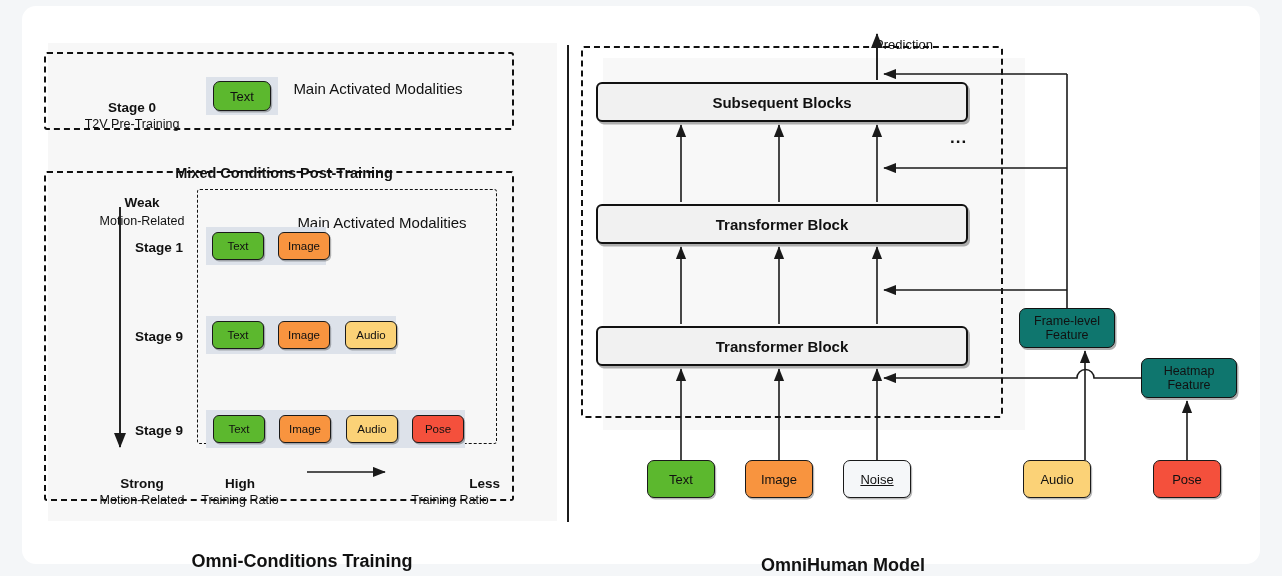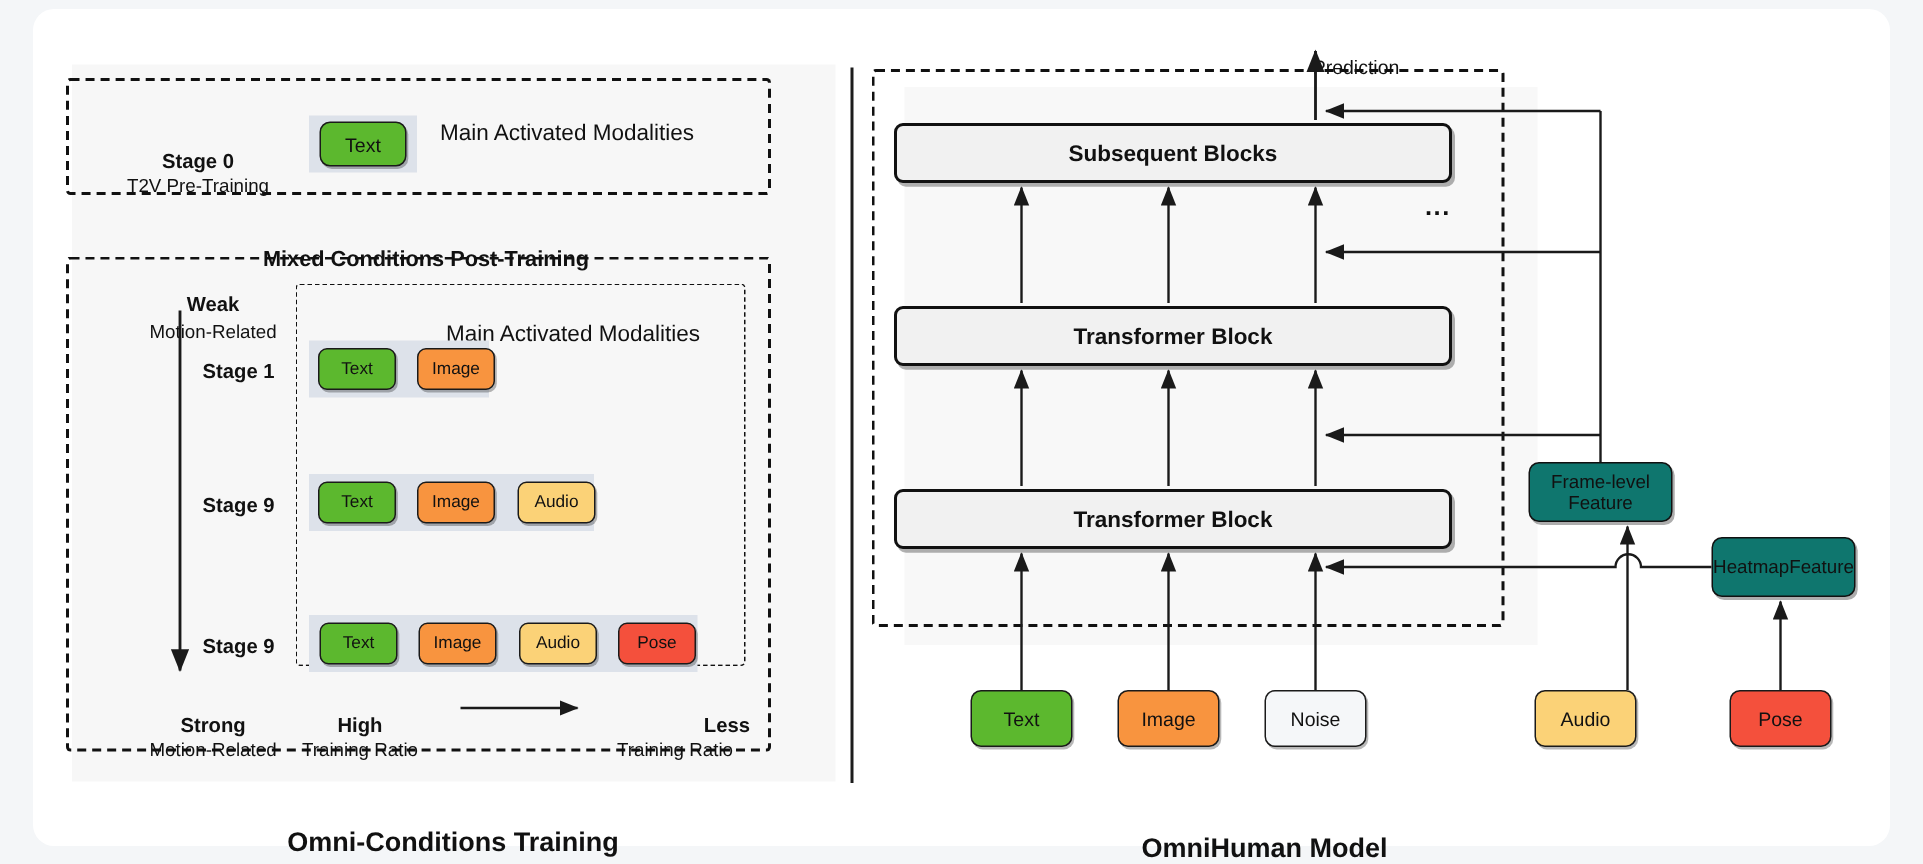--- a/index.html
+++ b/index.html
@@ -116,28 +116,28 @@
   <div class="blockbar" style="left:574px;top:76px;width:372px;height:40px;">Subsequent Blocks</div>
   <div class="blockbar" style="left:574px;top:198px;width:372px;height:40px;">Transformer Block</div>
   <div class="blockbar" style="left:574px;top:320px;width:372px;height:40px;">Transformer Block</div>
 
   <div class="txt b" style="left:928px;top:122px;font-size:17px;letter-spacing:1px;">...</div>
 
   <div class="node shadow" style="left:997px;top:302px;width:96px;height:40px;flex-direction:column;">
     <span>Frame-level</span>
     <span>Feature</span>
   </div>
-  <div class="node shadow" style="left:1119px;top:352px;width:96px;height:40px;flex-direction:row;">
+  <div class="node shadow" style="left:1119px;top:352px;width:96px;height:40px;flex-direction:column;">
     <span>Heatmap</span>
     <span>Feature</span>
   </div>
 
   <div class="mod big" style="left:625px;top:454px;width:68px;height:38px;background:#5cb82e;">Text</div>
   <div class="mod big" style="left:723px;top:454px;width:68px;height:38px;background:#f8943f;">Image</div>
-  <div class="mod big" style="left:821px;top:454px;width:68px;height:38px;background:#f5f7f9;">Noise</div>
+  <div class="mod big" style="left:821px;top:454px;width:68px;height:38px;background:#f5f7f9;text-decoration:underline;">Noise</div>
   <div class="mod big" style="left:1001px;top:454px;width:68px;height:38px;background:#fbd277;">Audio</div>
   <div class="mod big" style="left:1131px;top:454px;width:68px;height:38px;background:#f4503c;">Pose</div>
 
   <svg class="lines" viewBox="0 0 1238 558">
     <defs>
       <marker id="ah" markerWidth="9" markerHeight="9" refX="7.5" refY="3.2" orient="auto" markerUnits="strokeWidth">
         <path d="M0,0 L8,3.2 L0,6.4 z" fill="#1a1a1a"></path>
       </marker>
     </defs>
 

